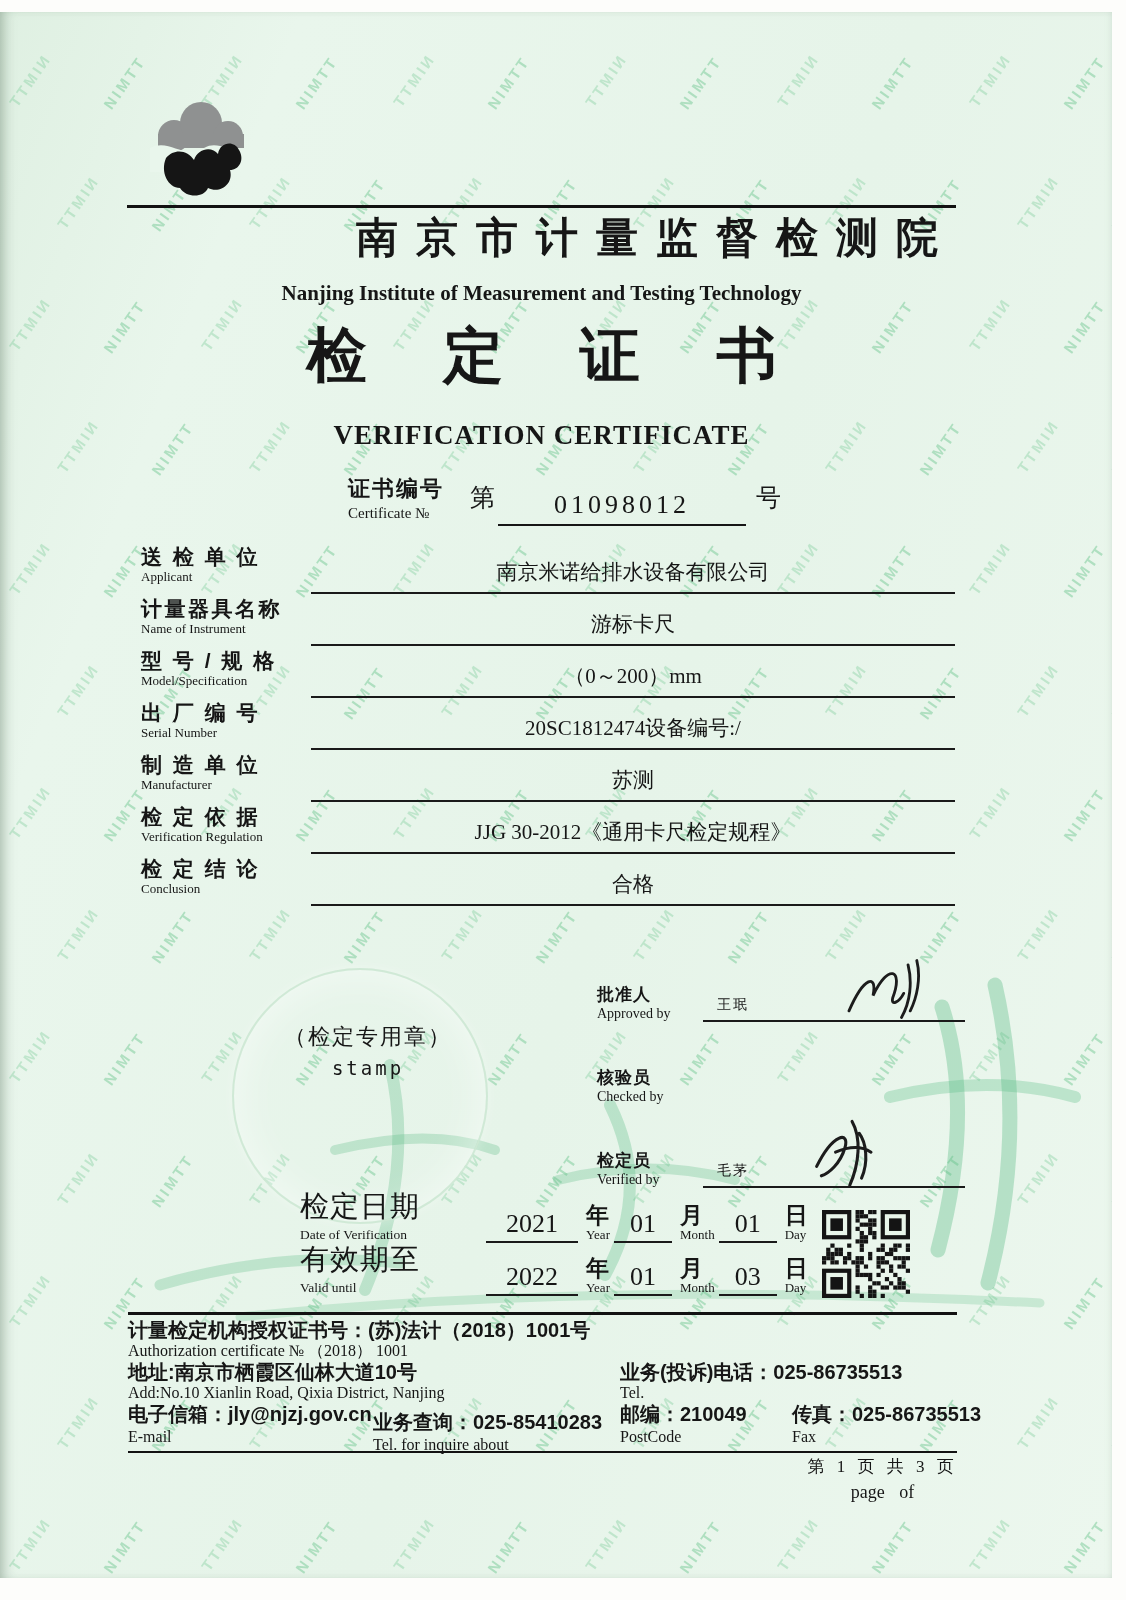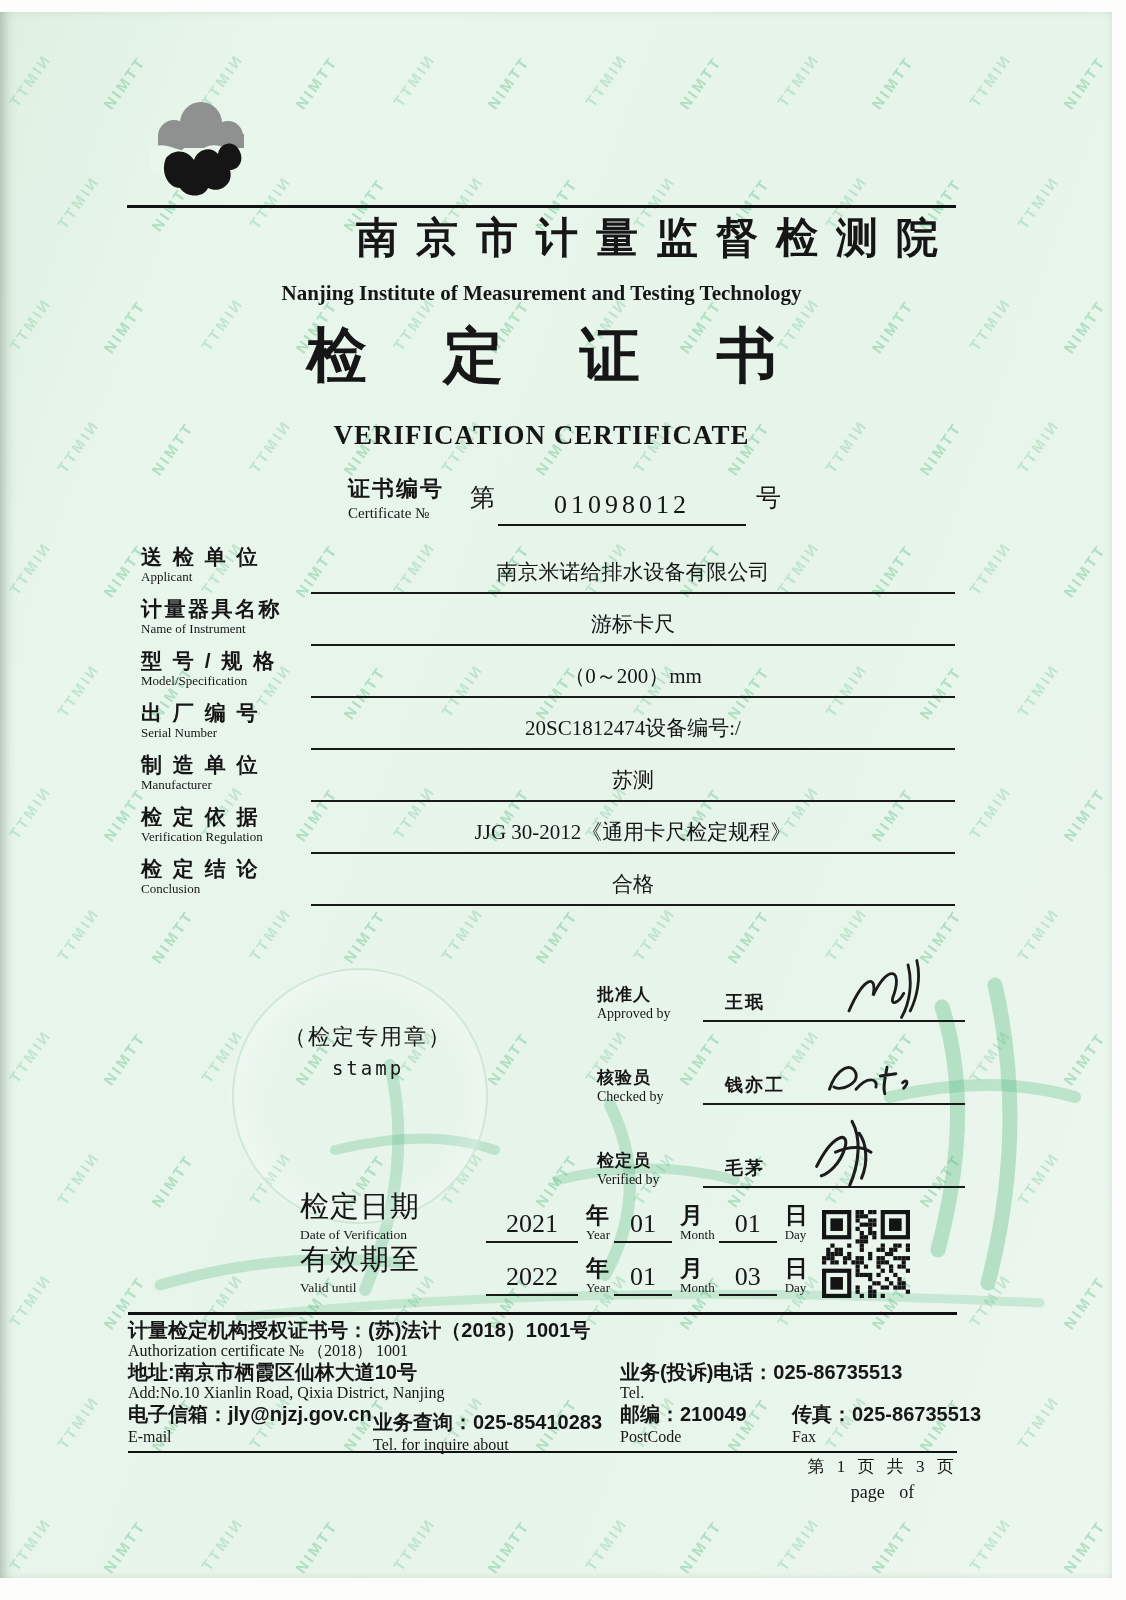--- a/index.html
+++ b/index.html
@@ -52,21 +52,21 @@
   #stamp-note{left:252px;top:1022px;width:232px;text-align:center;}
   #stamp-zh{font-size:22px;letter-spacing:2px;}
   #stamp-en{font-family:"DejaVu Sans Mono",monospace;font-size:19px;letter-spacing:3px;margin-top:5px;}
 
   
   .sig-row{position:absolute;left:597px;width:368px;height:64px;display:flex;align-items:flex-end;}
   .sig-label{width:106px;padding-bottom:0;}
   .sig-label-zh{font-size:17px;font-weight:700;letter-spacing:1px;white-space:nowrap;}
   .sig-label-en{font-family:"Liberation Serif",serif;font-size:14px;white-space:nowrap;}
   .sig-line{flex:1;border-bottom:2.5px solid #1a1a1a;position:relative;height:100%;}
-  .sig-name{position:absolute;left:22px;bottom:6px;font-size:18px;letter-spacing:2px;white-space:nowrap;font-weight:bold;}
+  .sig-name{position:absolute;left:14px;bottom:6px;font-size:14px;letter-spacing:2px;white-space:nowrap;}
   .sig-svg{position:absolute;right:6px;bottom:-4px;overflow:visible;}
   .sig-svg path{stroke:#1c1c1c;stroke-width:2.6;fill:none;stroke-linecap:round;}
 
   
   #dates{left:300px;top:1190px;width:560px;}
   .date-row{display:flex;align-items:flex-end;height:53px;}
   .d-label{width:186px;}
   .d-label-zh{font-size:29px;font-weight:400;letter-spacing:1px;white-space:nowrap;}
   .d-label-en{font-family:"Liberation Serif",serif;font-size:13.5px;white-space:nowrap;}
   .d-val{border-bottom:2.5px solid #1a1a1a;text-align:center;font-family:"Liberation Serif",serif;
@@ -372,26 +372,20 @@
         <svg class="sig-svg" width="150" height="70" viewBox="0 0 80 64">
           <path d="M8 52 C 22 20, 34 18, 30 38 C 44 8, 58 14, 48 40 C 46 48, 54 44, 58 36 M62 10 C 66 26, 64 44, 56 58 M70 6 C 74 22, 70 40, 64 52"></path>
         </svg>
       </div>
     </div>
     <div class="sig-row" style="top:1041px;">
       <div class="sig-label">
         <div class="sig-label-zh">核验员</div>
         <div class="sig-label-en">Checked by</div>
       </div>
-      <div class="sig-line">
-        <span class="sig-name">钱亦工</span>
-        <svg class="sig-svg" style="right:34px;" width="130" height="62" viewBox="0 0 86 56">
-          <path d="M10 40 C 16 22, 30 14, 34 26 C 36 34, 22 42, 14 38 M34 40 C 44 28, 54 30, 52 38 M62 20 C 60 32, 58 38, 60 44 M56 28 L 70 26 M76 34 C 80 30, 82 34, 77 39"></path>
-        </svg>
-      </div>
     </div>
     <div class="sig-row" style="top:1124px;">
       <div class="sig-label">
         <div class="sig-label-zh">检定员</div>
         <div class="sig-label-en">Verified by</div>
       </div>
       <div class="sig-line">
         <span class="sig-name">毛茅</span>
         <svg class="sig-svg" style="right:60px;" width="120" height="78" viewBox="0 0 60 66">
           <path d="M6 46 C 20 18, 34 16, 30 30 C 26 44, 16 52, 10 54 M36 8 C 44 22, 42 44, 34 62 M22 34 C 36 28, 46 30, 52 34 M42 18 C 48 26, 50 42, 44 56"></path>

